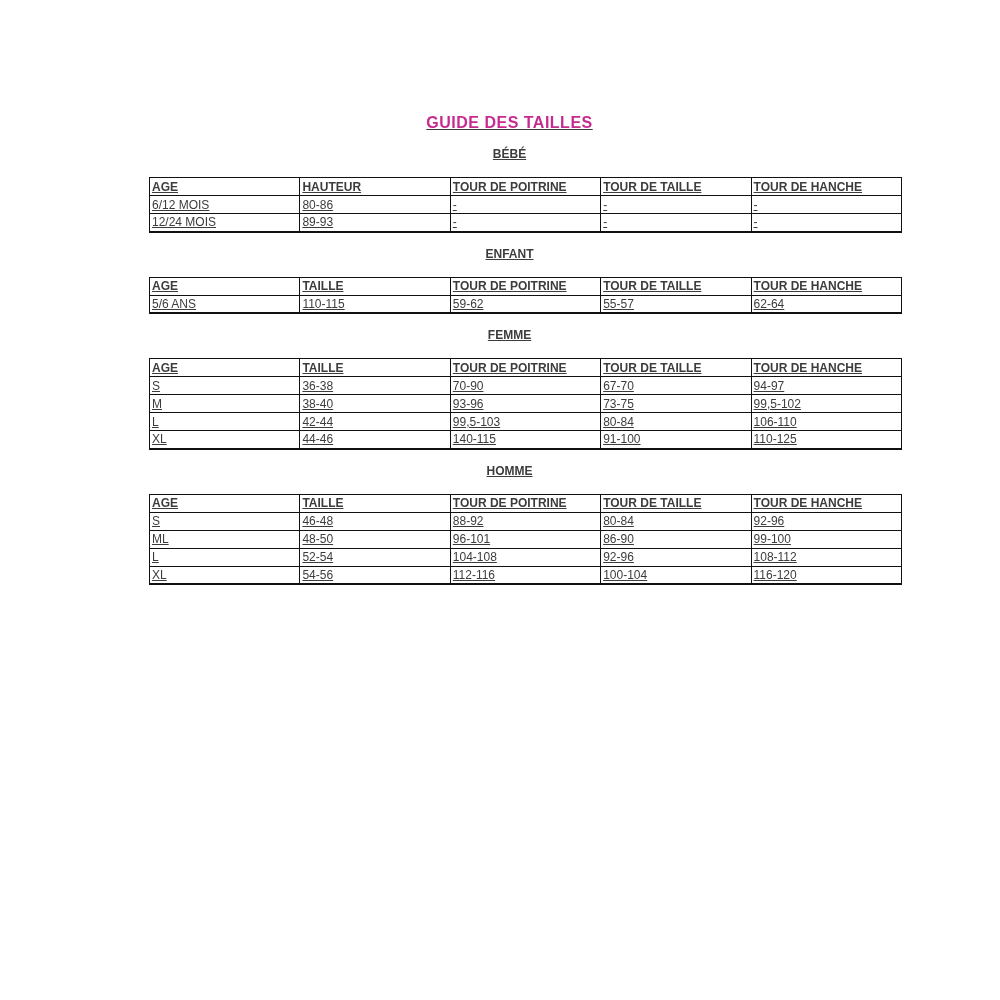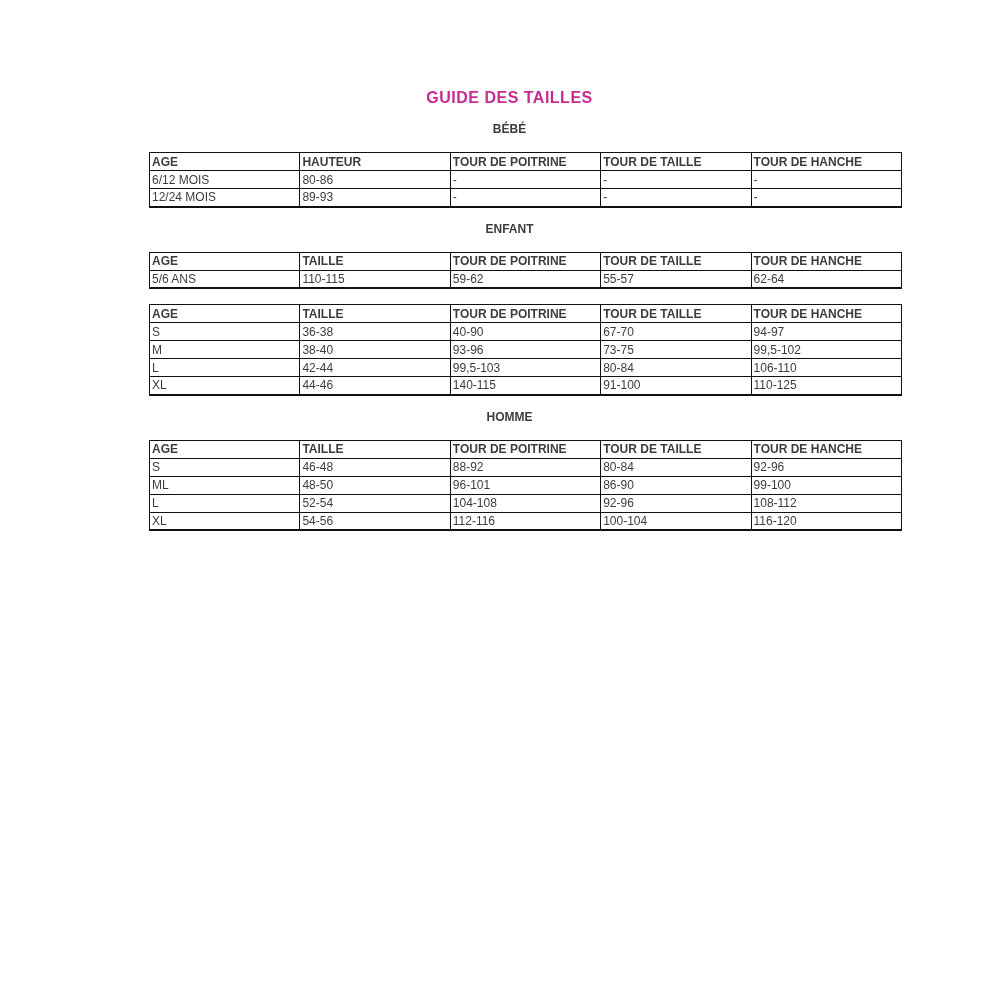--- a/index.html
+++ b/index.html
@@ -16,21 +16,22 @@
     body {
       width: 1000px;
       height: 1000px;
       font-family: "Liberation Sans", "DejaVu Sans", sans-serif;
       color: var(--text-color);
       overflow: hidden;
     }
     .container {
       width: 753px;
       margin-left: 133px;
-      padding-top: 90px;
+      padding-top: 115px;
+      text-decoration: underline;
     }
     h1.page-title {
       margin: 0 0 17px 0;
       font-size: 16px;
       line-height: 16px;
       font-weight: bold;
       text-align: center;
       color: var(--title-color);
       letter-spacing: 0.5px;
     }
@@ -137,20 +138,21 @@
               <td>110-115</td>
               <td>59-62</td>
               <td>55-57</td>
               <td>62-64</td>
             </tr>
           </tbody>
     </table>
   </section>
 
   <section class="size-section">
+    <h2>FEMME</h2>
     <table class="size-table">
       <colgroup>
             <col>
             <col>
             <col>
             <col>
             <col>
           </colgroup>
       <thead>
         <tr>
@@ -158,21 +160,21 @@
               <th>TAILLE</th>
               <th>TOUR DE POITRINE</th>
               <th>TOUR DE TAILLE</th>
               <th>TOUR DE HANCHE</th>
             </tr>
       </thead>
       <tbody>
             <tr>
               <td>S</td>
               <td>36-38</td>
-              <td>40-90</td>
+              <td>70-90</td>
               <td>67-70</td>
               <td>94-97</td>
             </tr>
             <tr>
               <td>M</td>
               <td>38-40</td>
               <td>93-96</td>
               <td>73-75</td>
               <td>99,5-102</td>
             </tr>

